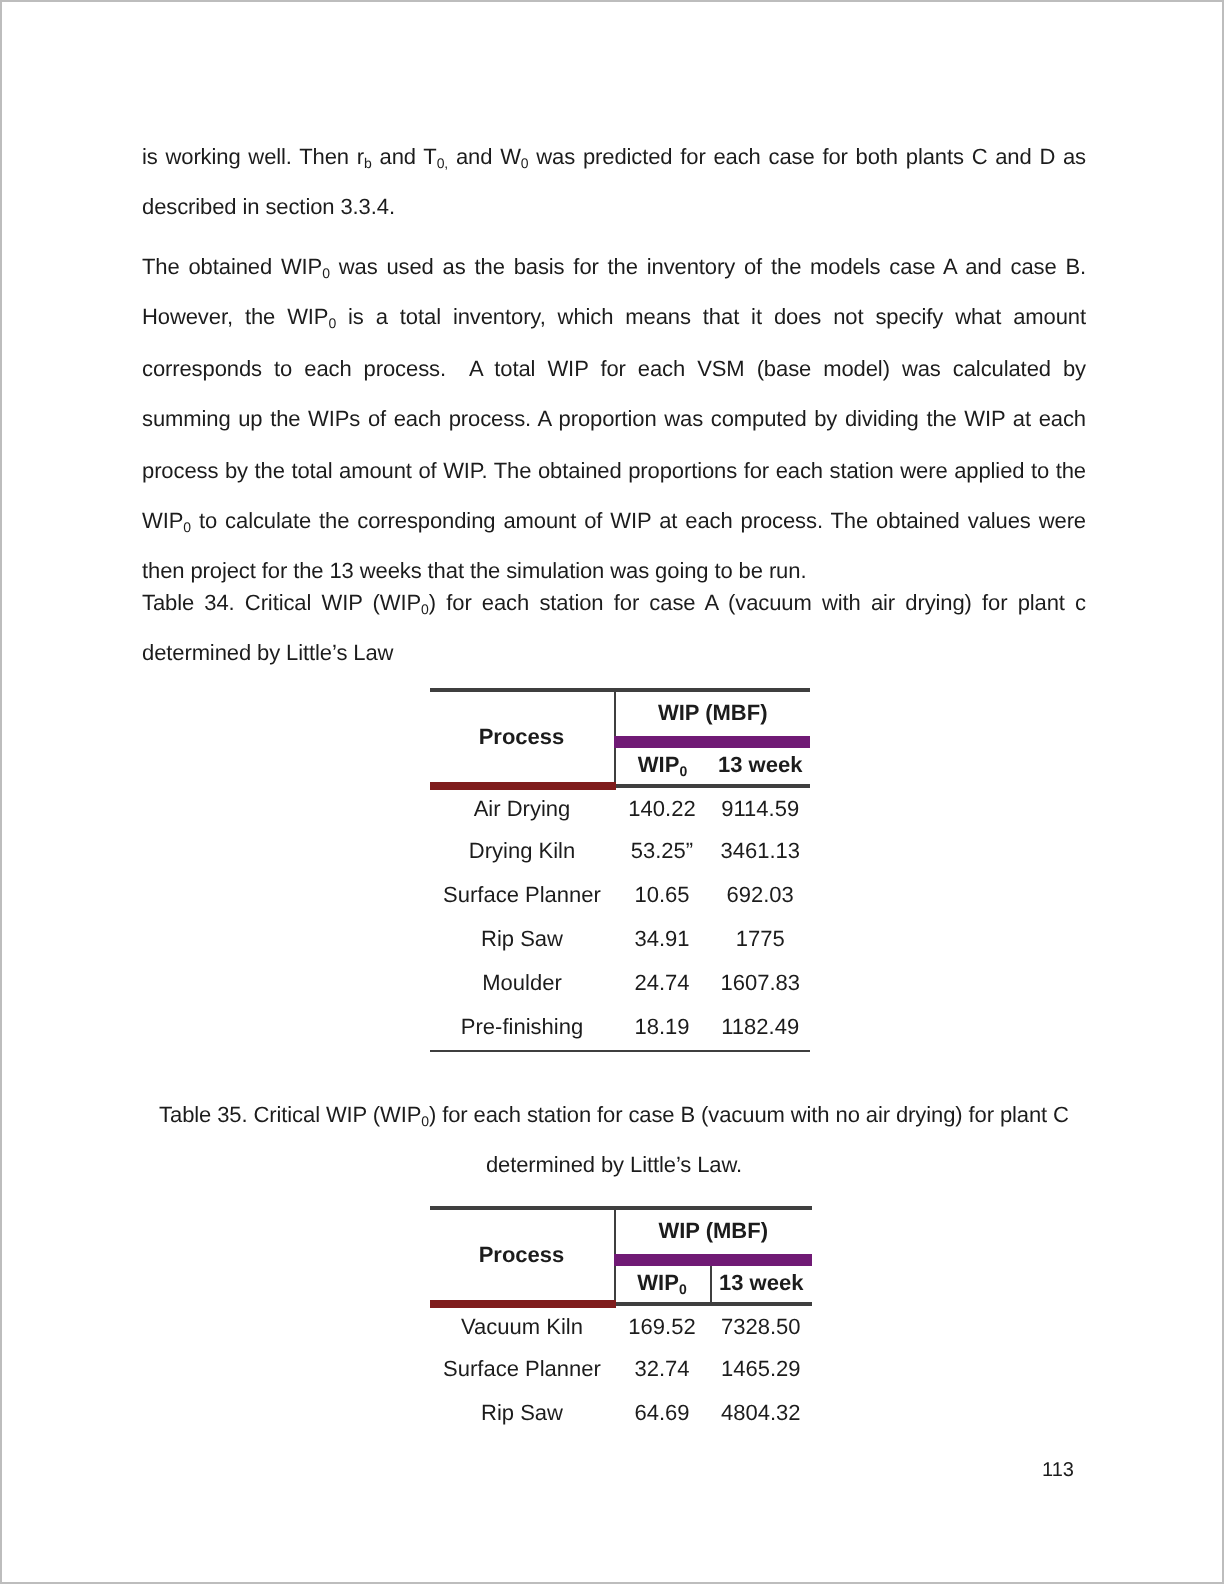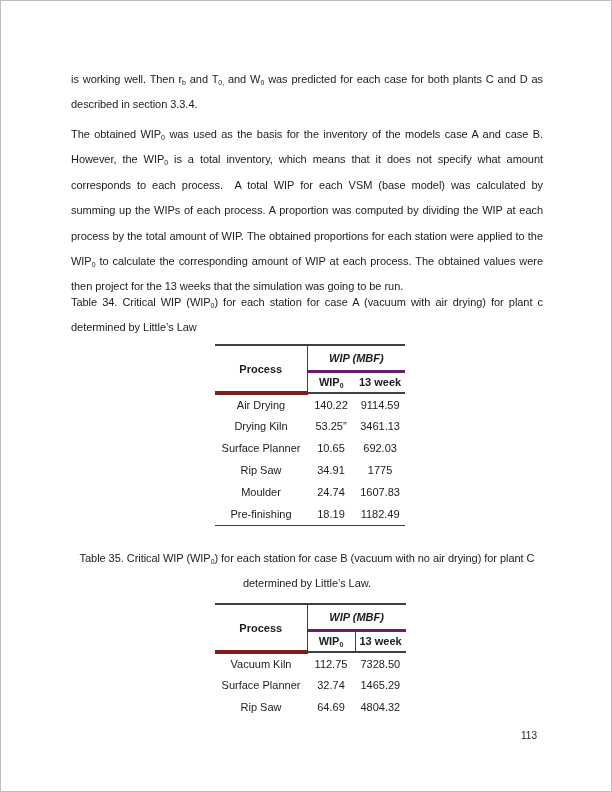--- a/index.html
+++ b/index.html
@@ -61,21 +61,21 @@
     white-space: nowrap;
   }
   table.wip-table thead th { font-weight: bold; }
   table.wip-table thead tr.group-row { height: 26px; }
   table.wip-table thead tr.sub-row { height: 22px; }
   table.wip-table tbody tr { height: 22px; margin-top: 36px; }
   col.c-proc { width: 92px; }
   col.c-wip0 { width: 48px; }
   col.c-week { width: 49px; }
   table.wip-table th.proc { border-right: 1px solid #3f3f3f; border-bottom: 4px solid #7f1d1d; }
-  table.wip-table th.group { border-bottom: 3px solid #701a75; font-style: italic; }
+  table.wip-table th.group { border-bottom: 6px solid #701a75; }
   table.wip-table thead tr.sub-row th { border-bottom: 2px solid #3f3f3f; }
   table.t34 tbody tr:last-child td { border-bottom: 1.5px solid #3f3f3f; }
   table.t35 th.wip0 { border-right: 1px solid #3f3f3f; }
   .pageno {
     position: absolute;
     top: 729px;
     right: 74px;
     font-size: 10px;
     color: #1c1c1c;
   }
@@ -155,21 +155,21 @@
         <th class="group" colspan="2">WIP (MBF)</th>
       </tr>
       <tr class="sub-row">
         <th class="wip0"><span>WIP</span><sub>0</sub></th>
         <th class="week">13 week</th>
       </tr>
     </thead>
     <tbody>
         <tr>
           <td>Vacuum Kiln</td>
-          <td>112.75</td>
+          <td>169.52</td>
           <td>7328.50</td>
         </tr>
         <tr>
           <td>Surface Planner</td>
           <td>32.74</td>
           <td>1465.29</td>
         </tr>
         <tr>
           <td>Rip Saw</td>
           <td>64.69</td>

